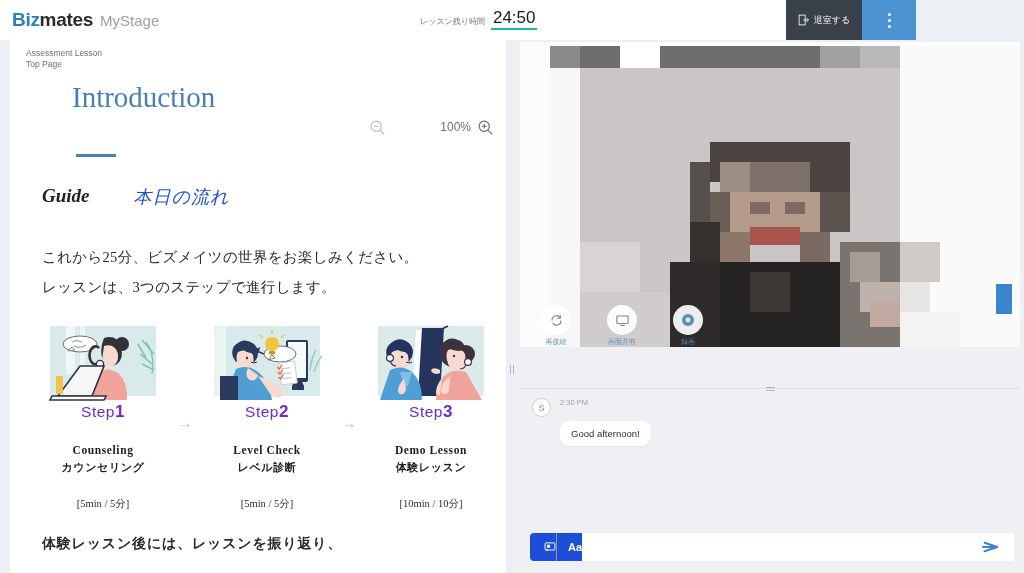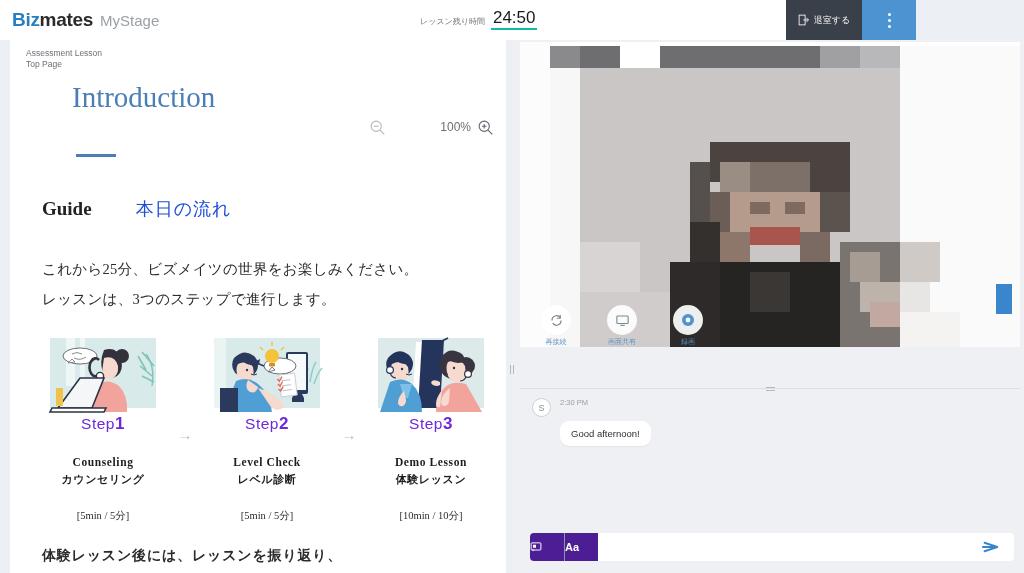--- a/index.html
+++ b/index.html
@@ -62,21 +62,21 @@
   .doc-title {
     font-family: "Liberation Serif", serif; font-size: 29px; color: #4a7fb5; font-weight: normal; margin-left: 34px;
   }
   .zoom-ctrl { position: absolute; right: 12px; top: 48px; display: flex; align-items: center; gap: 6px; }
   .zoom-pct { font-size: 12px; color: #6b7075; margin-left: 48px; }
   .mag { width: 17px; height: 17px; display: block; cursor: pointer; }
 
   .title-rule { width: 40px; height: 3px; background: #4a7fb5; margin: 40px 0 0 38px; }
 
   .content { padding: 0 0 0 32px; }
-  .guide-row { display: flex; align-items: center; margin-top: 40px; }
+  .guide-row { display: flex; align-items: flex-start; margin-top: 28px; font-style: italic; }
   .guide-en { font-family: "Liberation Serif", serif; font-weight: bold; font-size: 19px; color: #222; }
   .guide-jp { font-family: "Liberation Serif", serif; font-size: 18px; color: #1d4ed8; margin-left: 44px; letter-spacing: 1px; }
 
   .body-jp { font-family: "Liberation Serif", serif; font-size: 14.5px; color: #2b2b2b; margin-top: 34px; line-height: 2.05; letter-spacing: 0.3px; }
 
   
   .steps { display: flex; align-items: flex-start; margin-top: 22px; }
   .step-col { width: 122px; text-align: center; }
   .arrow-col { width: 42px; text-align: center; padding-top: 90px; color: #b9bec4; font-size: 15px; }
   .illus { width: 122px; height: 78px; display: block; }
@@ -138,21 +138,21 @@
     margin-top: 14px; background: #ffffff; border-radius: 9px;
     padding: 7px 11px; font-size: 9.5px; color: #2b2f33; display: inline-block;
     box-shadow: 0 1px 1px rgba(0,0,0,0.05);
   }
 
   .chat-input-bar {
     position: absolute; left: 18px; bottom: 12px; width: 484px; height: 28px;
     display: flex; align-items: stretch; border-radius: 4px; overflow: hidden;
   }
   .ci-btn {
-    width: 34px; background: #4c1d95; display: flex; align-items: center; justify-content: flex-start;
+    width: 26px; background: #1d4ed8; display: flex; align-items: center; justify-content: flex-end;
     cursor: pointer; color: #fff;
   }
   .ci-btn + .ci-btn { border-left: 1px solid #8f959c; }
   .ci-aa { font-size: 11px; font-weight: bold; }
   .ci-field { flex: 1; background: #ffffff; display: flex; align-items: center; padding: 0 8px; }
   .ci-field input { border: 0; outline: none; width: 100%; font-size: 10px; font-family: "Liberation Sans", sans-serif; color: #2b2f33; background: transparent; }
   .send-ico { width: 17px; height: 14px; margin-right: 7px; cursor: pointer; flex: none; }
 </style>
 </head>
 <body>

